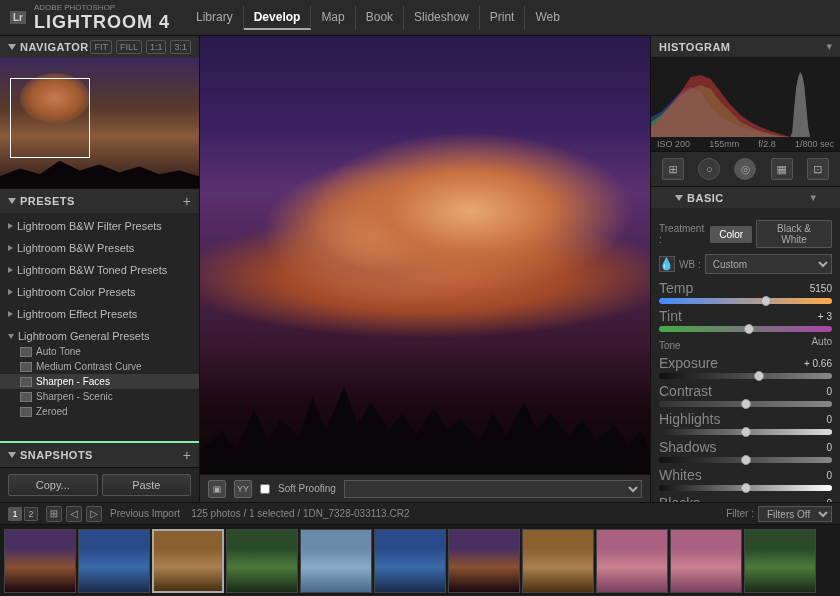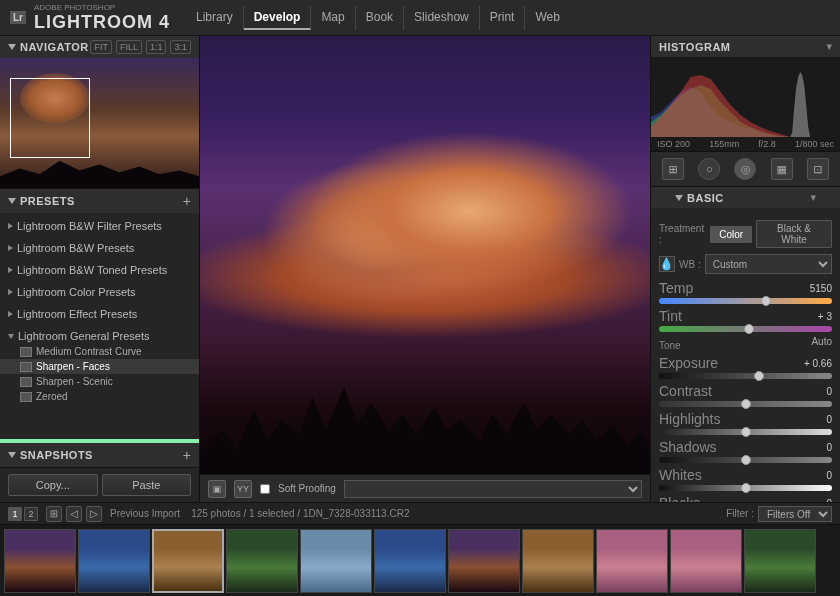--- a/index.html
+++ b/index.html
@@ -216,21 +216,21 @@
     .preset-icon {
       width: 12px; height: 10px;
       background: #555;
       border: 1px solid #777;
       display: inline-block;
       flex-shrink: 0;
     }
 
     
     .snapshots-section {
-      border-top: 4px solid #86efac;
+      border-top: 2px solid #86efac;
     }
 
     
     .left-bottom {
       display: flex;
       gap: 4px;
       padding: 6px 8px;
       background: #252525;
       border-top: 1px solid #111;
     }
@@ -684,20 +684,24 @@
         <div class="preset-group">
           <div class="preset-group-header">
             <div class="small-triangle"></div>
             <span>Lightroom Effect Presets</span>
           </div>
         </div>
         <div class="preset-group">
           <div class="preset-group-header">
             <div class="small-triangle open"></div>
             <span>Lightroom General Presets</span>
+          </div>
+          <div class="preset-item">
+            <span class="preset-icon"></span>
+            <span>Auto Tone</span>
           </div>
           <div class="preset-item">
             <span class="preset-icon"></span>
             <span>Medium Contrast Curve</span>
           </div>
           <div class="preset-item selected">
             <span class="preset-icon"></span>
             <span>Sharpen - Faces</span>
           </div>
           <div class="preset-item">

